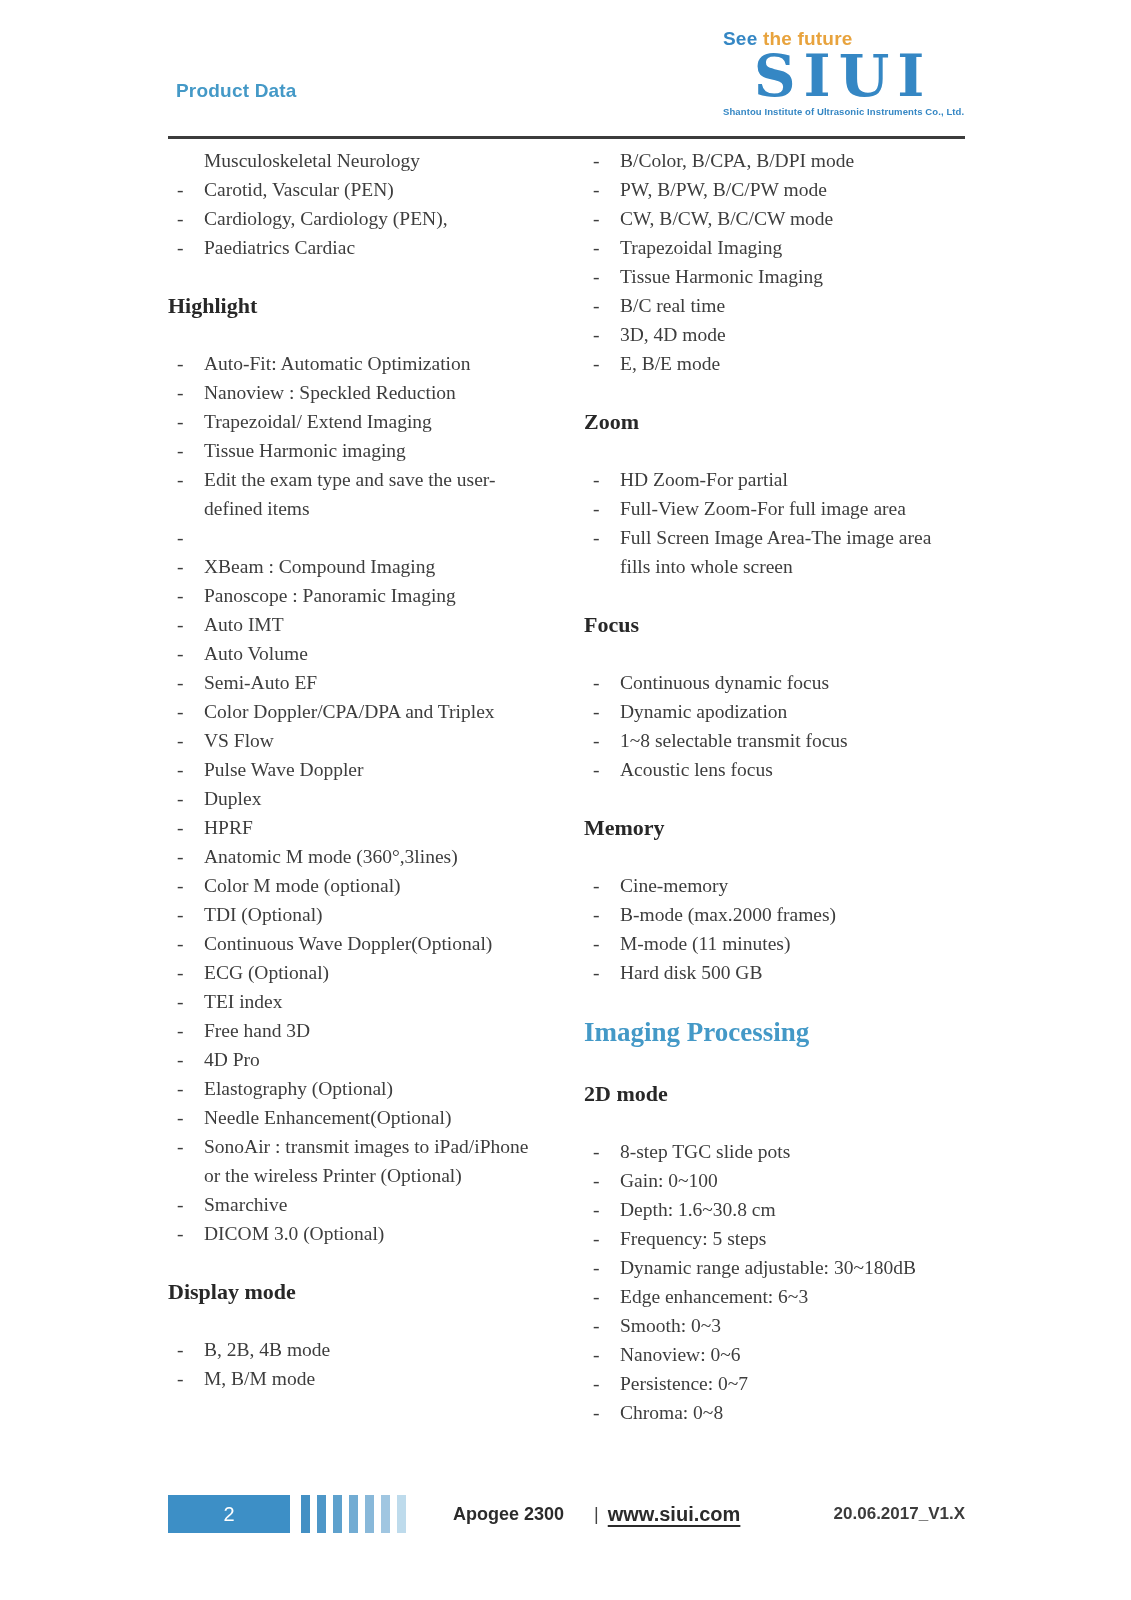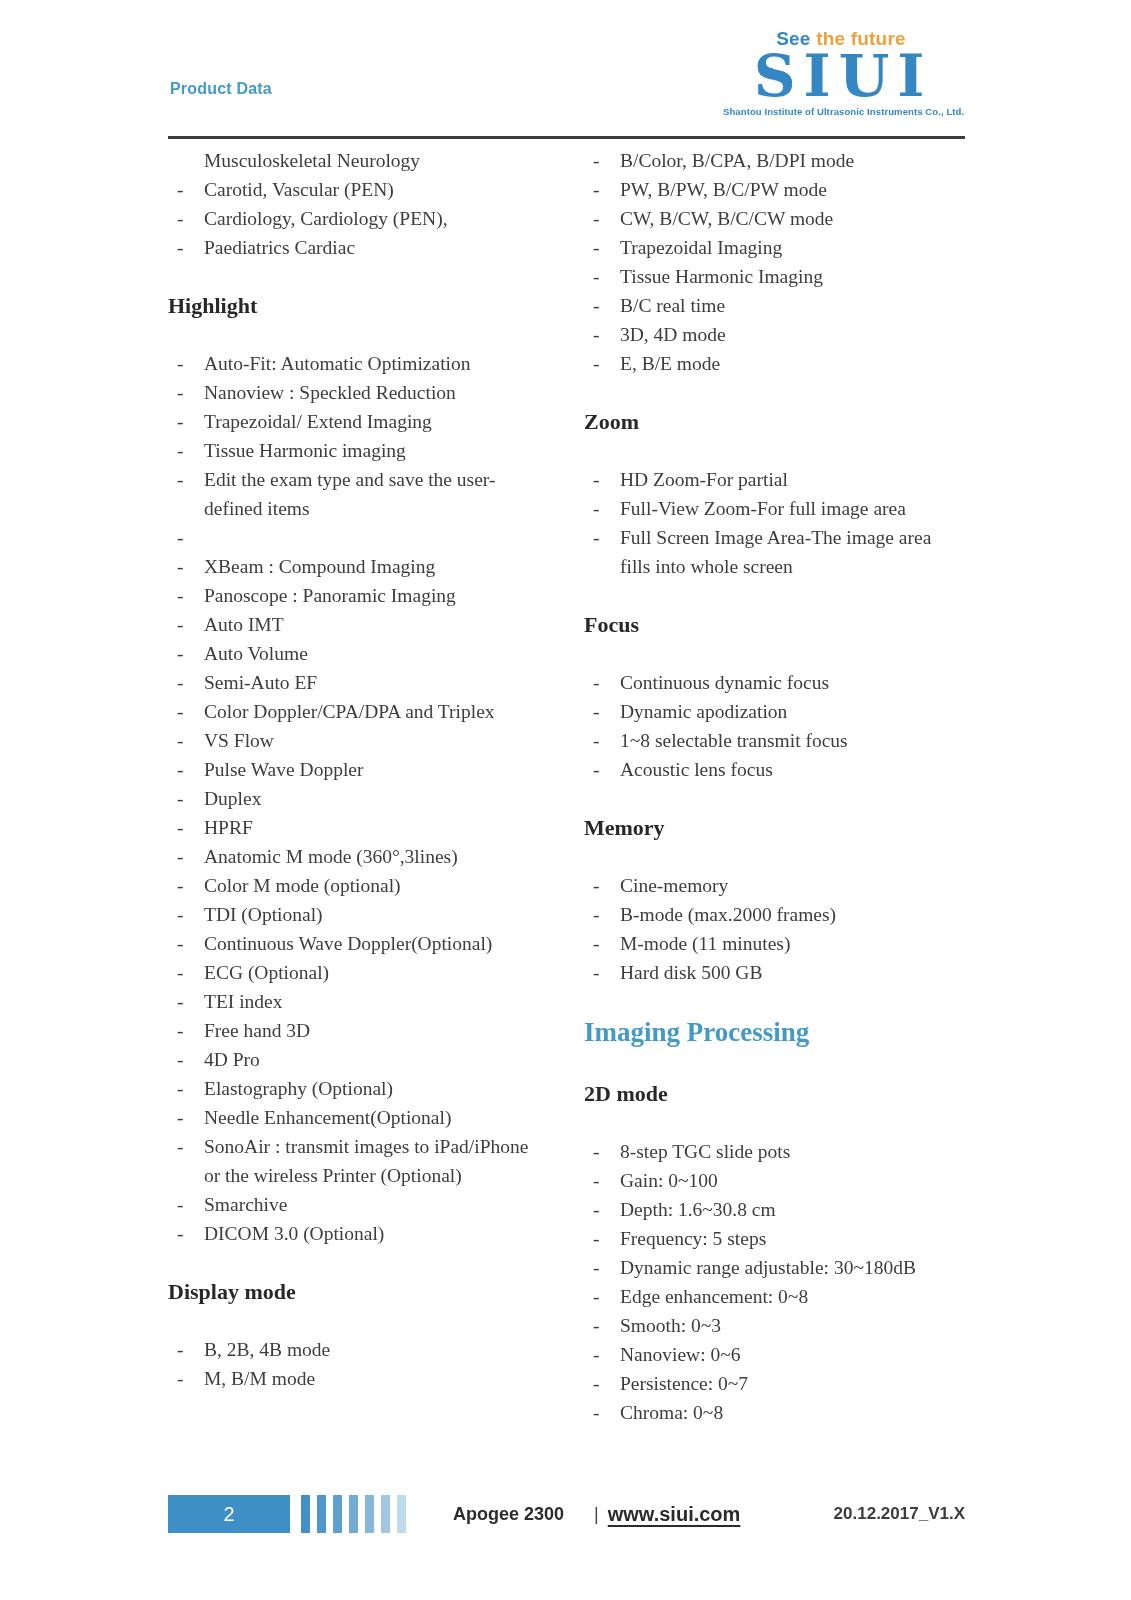--- a/index.html
+++ b/index.html
@@ -7,31 +7,31 @@
     position:relative;
     width:1131px; height:1600px;
     margin:0 auto;
     background:#ffffff;
     font-family:"Liberation Sans", sans-serif;
     color:#3a3a3a;
     overflow:hidden;
   }
   
   .doc-title {
-    position:absolute; left:170px; top:80px;
-    font-size:16px; font-weight:bold;
+    position:absolute; left:176px; top:80px;
+    font-size:19px; font-weight:bold;
     color:var(--accent,#4499c7);
     letter-spacing:0.2px;
   }
   .logo {
     position:absolute; right:168px; top:28px;
     width:240px; text-align:center;
   }
   .logo-tagline {
-    text-align:center; font-size:19px; font-weight:bold;
+    text-align:left; font-size:19px; font-weight:bold;
     padding-right:4px; letter-spacing:0.2px;
   }
   .logo-tagline .see { color:var(--logo-blue,#3587c4); }
   .logo-tagline .rest { color:var(--logo-orange,#e8a33d); }
   .logo-name {
     font-family:"DejaVu Serif", serif;
     font-weight:bold; font-size:58px; line-height:56px;
     color:var(--logo-blue,#3587c4);
     letter-spacing:8px; margin-top:-2px;
   }
@@ -345,21 +345,21 @@
         <div class="item">
           <span class="dash">-</span>
           <span class="txt">Frequency: 5 steps</span>
         </div>
         <div class="item">
           <span class="dash">-</span>
           <span class="txt">Dynamic range adjustable: 30~180dB</span>
         </div>
         <div class="item">
           <span class="dash">-</span>
-          <span class="txt">Edge enhancement: 0~8</span>
+          <span class="txt">Edge enhancement: 6~3</span>
         </div>
         <div class="item">
           <span class="dash">-</span>
           <span class="txt">Smooth: 0~3</span>
         </div>
         <div class="item">
           <span class="dash">-</span>
           <span class="txt">Nanoview: 0~6</span>
         </div>
         <div class="item">
@@ -382,16 +382,16 @@
         <div class="bar" style="background: rgb(78, 151, 200);"></div>
         <div class="bar" style="background: rgb(94, 161, 205);"></div>
         <div class="bar" style="background: rgb(114, 172, 211);"></div>
         <div class="bar" style="background: rgb(136, 184, 217);"></div>
         <div class="bar" style="background: rgb(160, 198, 225);"></div>
         <div class="bar" style="background: rgb(190, 219, 236);"></div>
       </div>
     <div class="footer-product">Apogee 2300</div>
     <div class="footer-sep">|</div>
     <div class="footer-site">www.siui.com</div>
-    <div class="footer-version">20.12.2017_V1.X</div>
+    <div class="footer-version">20.06.2017_V1.X</div>
   </div>
 
 </div>
 
 </body></html>

